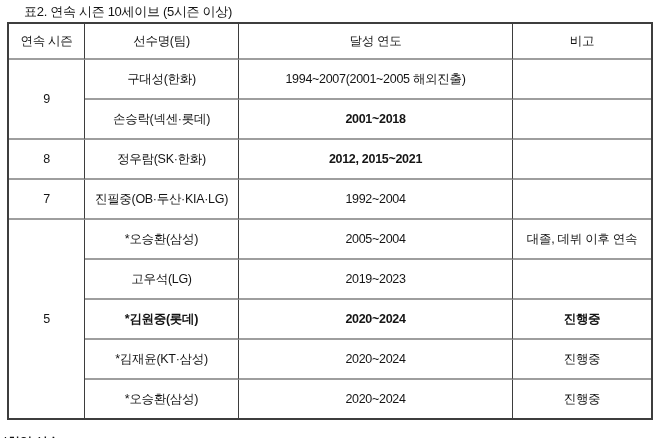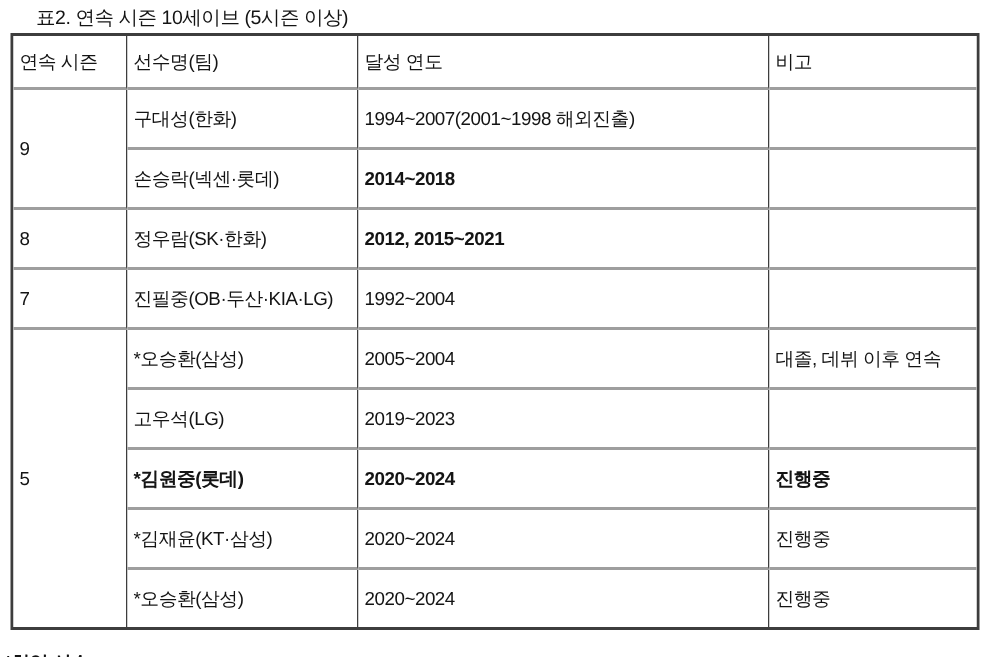--- a/index.html
+++ b/index.html
@@ -34,21 +34,21 @@
     border-collapse: separate;
     border-spacing: 0;
     table-layout: fixed;
   }
   col.c-seasons { width: 76px; }
   col.c-player  { width: 154px; }
   col.c-years   { width: 274px; }
   col.c-note    { width: 138px; }
   th, td {
     padding: 0 4px;
-    text-align: left;
+    text-align: center;
     vertical-align: middle;
     font-size: 12.5px;
     font-weight: normal;
     letter-spacing: -0.3px;
     white-space: nowrap;
     overflow: hidden;
     border-right: 1px solid #3d3d3d;
     border-bottom: 2px solid #9e9e9e;
     background: #ffffff;
   }
@@ -85,26 +85,26 @@
       <tr class="header-row">
         <th>연속 시즌</th>
         <th>선수명(팀)</th>
         <th>달성 연도</th>
         <th class="last-col">비고</th>
       </tr>
 
       <tr class="data-row">
         <td rowspan="2">9</td>
         <td>구대성(한화)</td>
-        <td>1994~2007(2001~1998 해외진출)</td>
+        <td>1994~2007(2001~2005 해외진출)</td>
         <td class="last-col"></td>
       </tr>
       <tr class="data-row">
         <td>손승락(넥센·롯데)</td>
-        <td class="b">2014~2018</td>
+        <td class="b">2001~2018</td>
         <td class="last-col"></td>
       </tr>
 
       <tr class="data-row">
         <td>8</td>
         <td>정우람(SK·한화)</td>
         <td class="b">2012, 2015~2021</td>
         <td class="last-col"></td>
       </tr>
 

